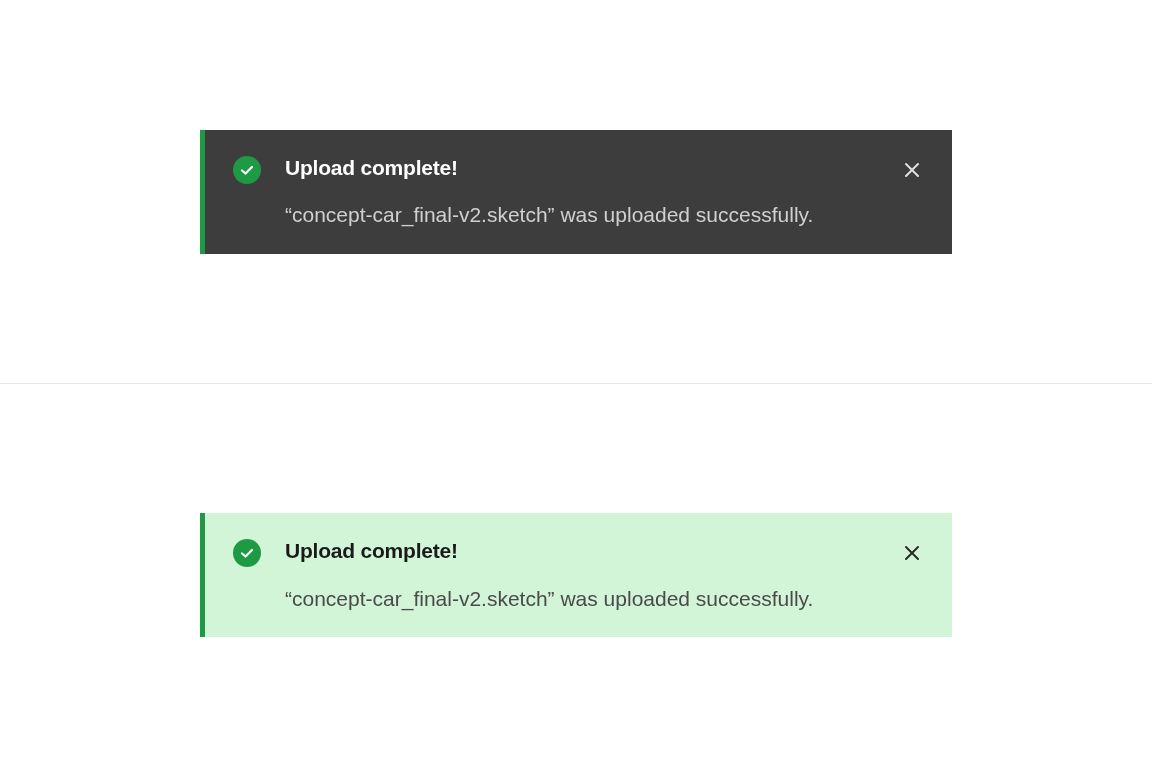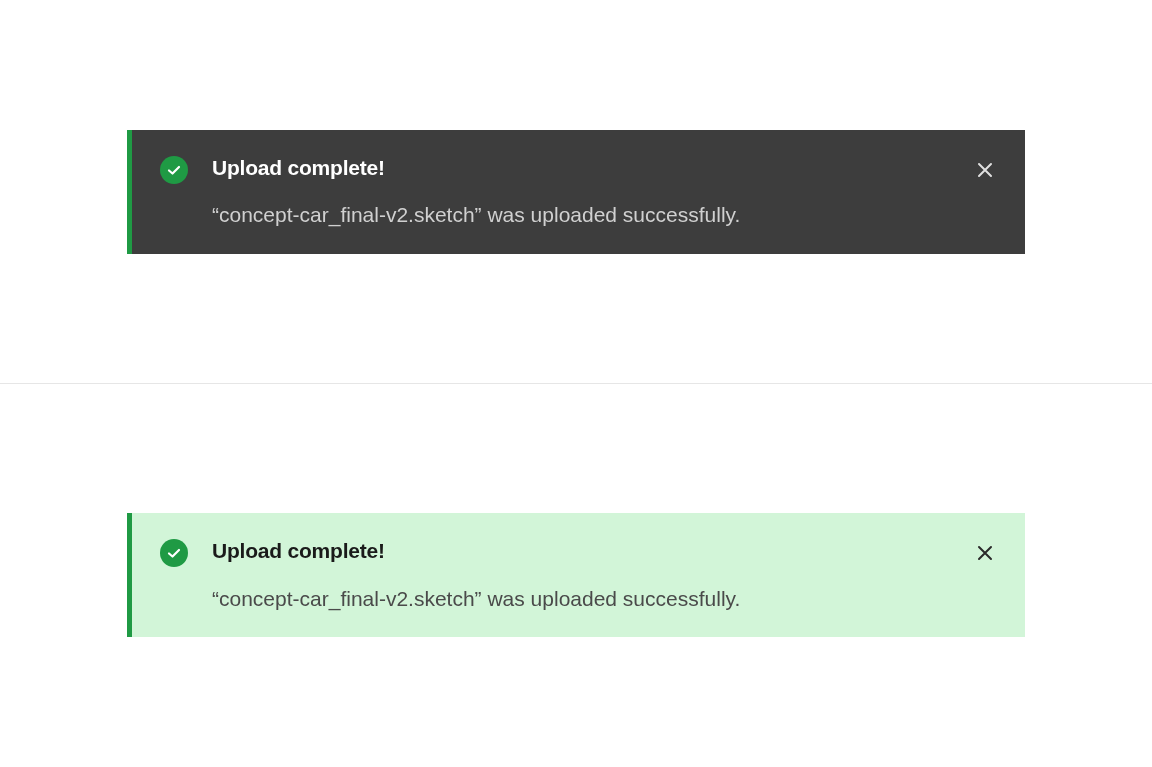--- a/index.html
+++ b/index.html
@@ -24,21 +24,21 @@
     }
     .divider {
       width: 100%;
       height: 1px;
       background: #e6e6e6;
       position: absolute;
       top: 383px;
       left: 0;
     }
     .toast {
-      width: 898px;
+      width: 752px;
       display: flex;
       align-items: flex-start;
       padding: 24px 28px 24px 28px;
       position: relative;
       border-left: 5px solid #1f9a44;
     }
     .toast-dark {
       background: #3d3d3d;
     }
     .toast-light {

